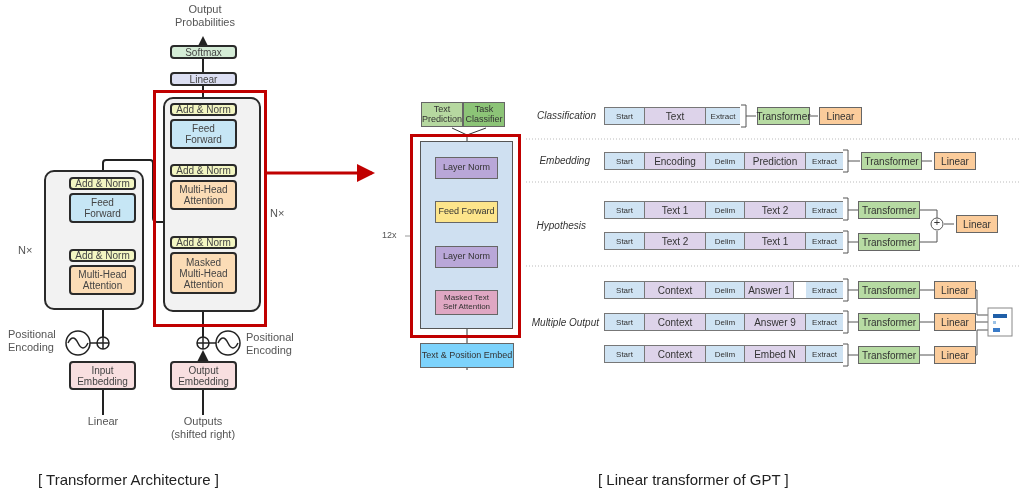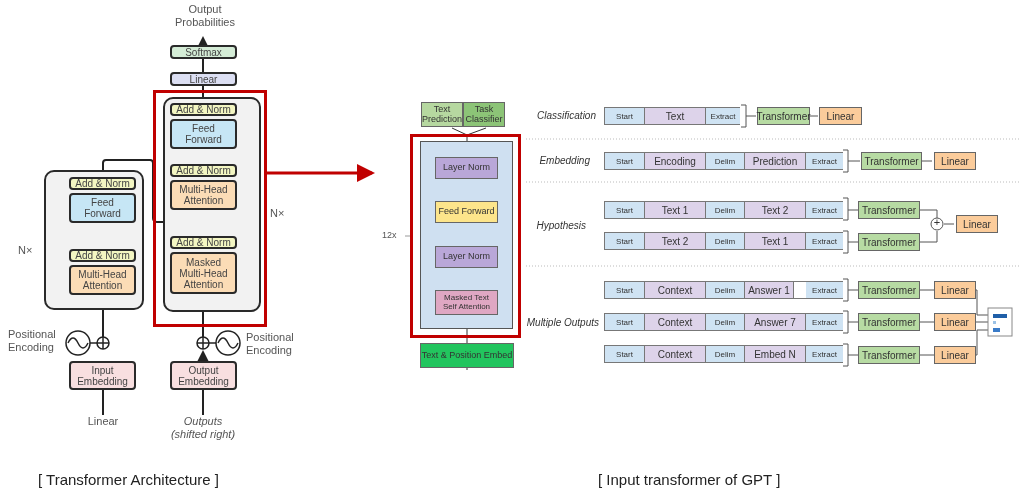--- a/index.html
+++ b/index.html
@@ -114,21 +114,21 @@
 
   <div class="lbl" style="left:8px;top:328px;white-space:pre;text-align:left;">Positional
 Encoding</div>
   <div class="lbl" style="left:246px;top:331px;white-space:pre;text-align:left;">Positional
 Encoding</div>
   <div class="blk lb emb" style="left:69px;top:361px;width:67px;height:29px;white-space:pre;">Input
 Embedding</div>
   <div class="blk lb emb" style="left:170px;top:361px;width:67px;height:29px;white-space:pre;">Output
 Embedding</div>
   <div class="lbl" style="left:73px;top:415px;width:60px;">Linear</div>
-  <div class="lbl" style="left:163px;top:415px;width:80px;white-space:pre;font-style:italic;">Outputs
+  <div class="lbl" style="left:163px;top:415px;width:80px;white-space:pre;">Outputs
 (shifted right)</div>
 
   <div class="caption" style="left:38px;top:471px;">[ Transformer Architecture ]</div>
 </div>
 
 <div>
   <svg width="1024" height="502">
 
     <line x1="467" y1="370" x2="467" y2="135" stroke="#333" stroke-width="1"></line>
     <path d="M467,135 L452,128 M467,135 L486,128" stroke="#333" stroke-width="1" fill="none"></path>
@@ -167,27 +167,27 @@
 Prediction</div>
   <div class="blk rb" style="left:463px;top:102px;width:42px;height:25px;background:#8cc477;white-space:pre;">Task
 Classifier</div>
   <div class="abs" style="left:410px;top:134px;width:111px;height:204px;border:3px solid #c00000;"></div>
   <div class="abs" style="left:420px;top:141px;width:93px;height:188px;border:1px solid #555;background:#cfe0f1;"></div>
   <div class="blk rb" style="left:435px;top:157px;width:63px;height:22px;background:#b9a7d8;">Layer Norm</div>
   <div class="blk rb" style="left:435px;top:201px;width:63px;height:22px;background:#fde58b;">Feed Forward</div>
   <div class="blk rb" style="left:435px;top:246px;width:63px;height:22px;background:#b9a7d8;">Layer Norm</div>
   <div class="blk rb" style="left:435px;top:290px;width:63px;height:25px;background:#dfa7c3;font-size:8px;white-space:pre;">Masked Text
 Self Attention</div>
-  <div class="blk rb" style="left:420px;top:343px;width:94px;height:25px;background:#22c55e;">Text &amp; Position Embed</div>
+  <div class="blk rb" style="left:420px;top:343px;width:94px;height:25px;background:#7dd3fc;">Text &amp; Position Embed</div>
   <div class="lbl" style="left:382px;top:230px;font-size:9px;">12x</div>
 
   <div class="tlabel" style="left:520px;top:110px;width:76px;">Classification</div>
   <div class="tlabel" style="left:520px;top:155px;width:70px;">Embedding</div>
   <div class="tlabel" style="left:520px;top:220px;width:66px;">Hypothesis</div>
-  <div class="tlabel" style="left:520px;top:317px;width:79px;">Multiple Outputs</div>
+  <div class="tlabel" style="left:520px;top:317px;width:79px;">Multiple Output</div>
 
   <div class="seq" style="left:604px;top:107px;width:136px;">
     <div class="cell c-b" style="left:0;width:40px;">Start</div>
     <div class="cell c-p" style="left:40px;width:61px;">Text</div>
     <div class="cell c-b" style="left:101px;width:34px;border-right:none;">Extract</div>
   </div>
   <div class="blk tr" style="left:757px;top:107px;width:53px;height:18px;">Transformer</div>
   <div class="blk ln" style="left:819px;top:107px;width:43px;height:18px;">Linear</div>
 
   <div class="seq" style="left:604px;top:152px;width:239px;">
@@ -223,31 +223,31 @@
     <div class="cell c-b" style="left:0;width:40px;">Start</div>
     <div class="cell c-p" style="left:40px;width:61px;">Context</div>
     <div class="cell c-b" style="left:101px;width:39px;">Delim</div>
     <div class="cell c-p" style="left:140px;width:49px;text-align:right;">Answer 1</div>
     <div class="cell c-b" style="left:201px;width:37px;border-right:none;">Extract</div>
   </div>
   <div class="seq" style="left:604px;top:313px;width:239px;">
     <div class="cell c-b" style="left:0;width:40px;">Start</div>
     <div class="cell c-p" style="left:40px;width:61px;">Context</div>
     <div class="cell c-b" style="left:101px;width:39px;">Delim</div>
-    <div class="cell c-p" style="left:140px;width:61px;">Answer 7</div>
+    <div class="cell c-p" style="left:140px;width:61px;">Answer 9</div>
     <div class="cell c-b" style="left:201px;width:37px;border-right:none;">Extract</div>
   </div>
   <div class="seq" style="left:604px;top:345px;width:239px;">
     <div class="cell c-b" style="left:0;width:40px;">Start</div>
     <div class="cell c-p" style="left:40px;width:61px;">Context</div>
     <div class="cell c-b" style="left:101px;width:39px;">Delim</div>
     <div class="cell c-p" style="left:140px;width:61px;">Embed N</div>
     <div class="cell c-b" style="left:201px;width:37px;border-right:none;">Extract</div>
   </div>
   <div class="blk tr" style="left:858px;top:281px;width:62px;height:18px;">Transformer</div>
   <div class="blk tr" style="left:858px;top:313px;width:62px;height:18px;">Transformer</div>
   <div class="blk tr" style="left:858px;top:346px;width:62px;height:18px;">Transformer</div>
   <div class="blk ln" style="left:934px;top:281px;width:42px;height:18px;">Linear</div>
   <div class="blk ln" style="left:934px;top:313px;width:42px;height:18px;">Linear</div>
   <div class="blk ln" style="left:934px;top:346px;width:42px;height:18px;">Linear</div>
 
-  <div class="caption" style="left:598px;top:471px;">[ Input transformer of GPT ]</div>
+  <div class="caption" style="left:598px;top:471px;">[ Linear transformer of GPT ]</div>
 </div>
 
 </body></html>

